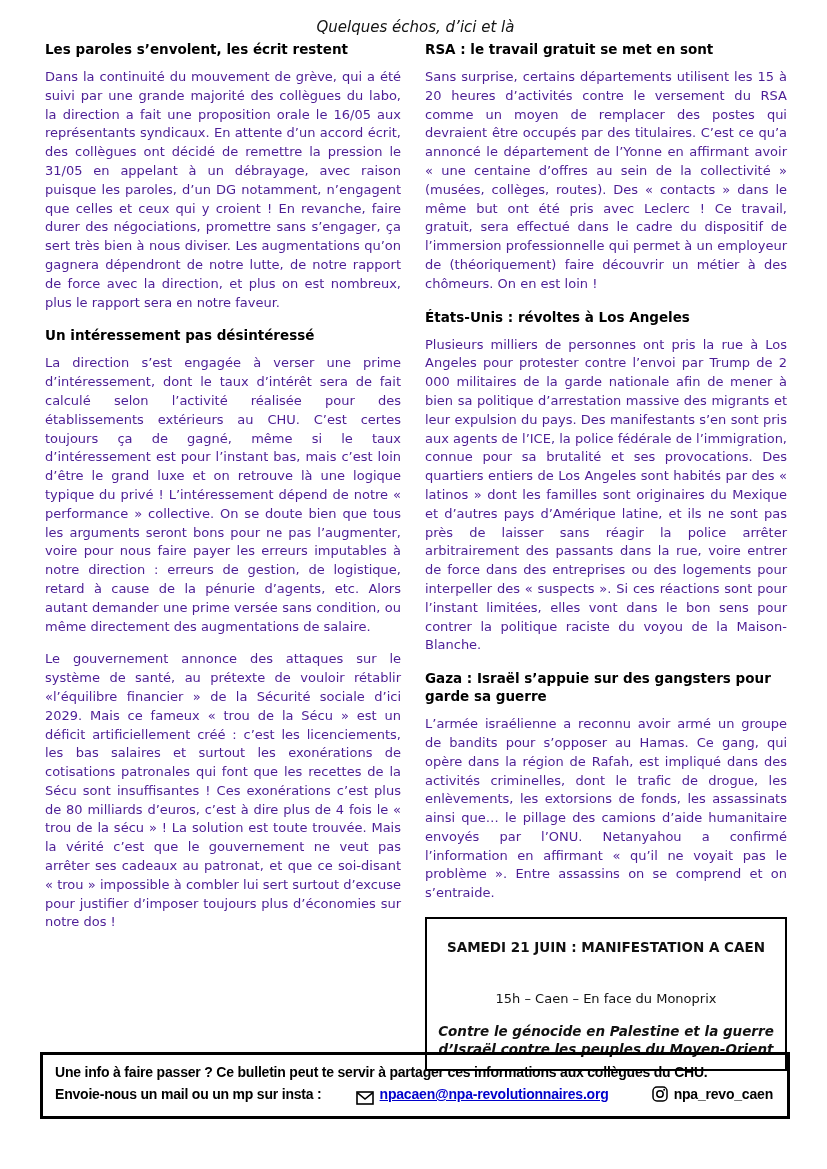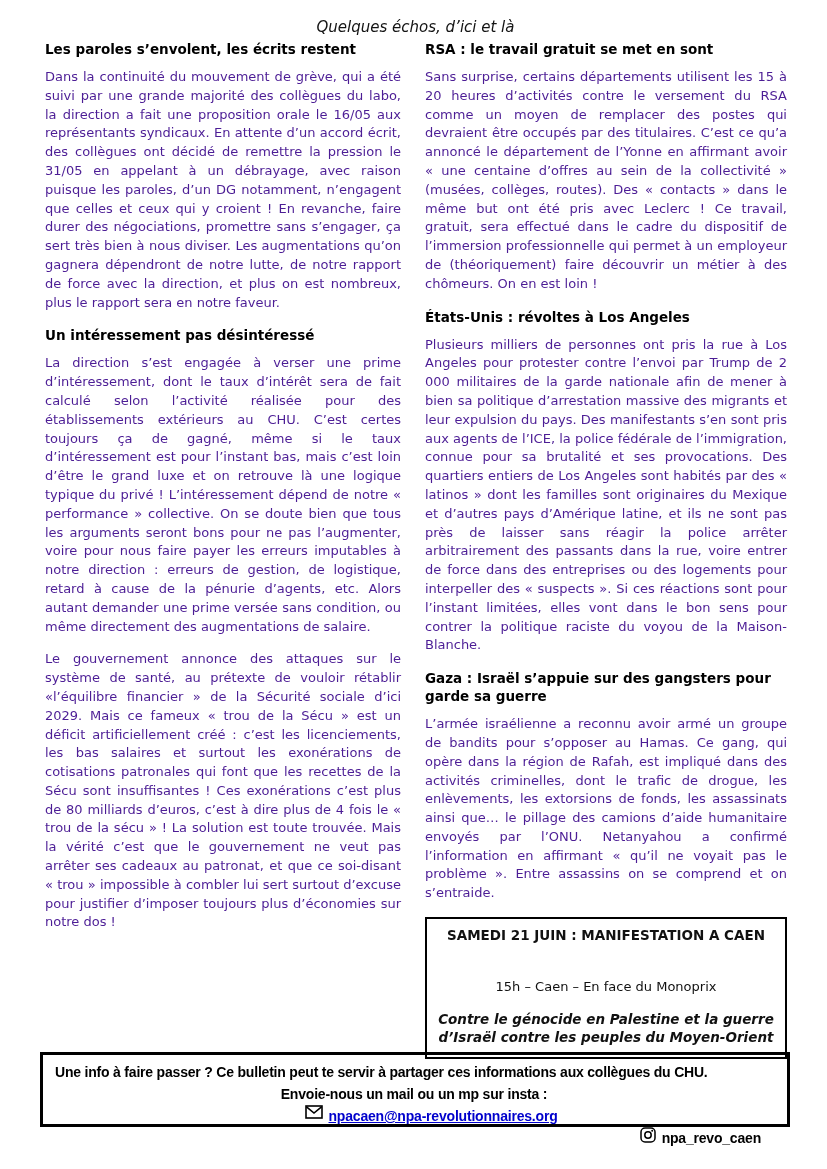--- a/index.html
+++ b/index.html
@@ -39,21 +39,21 @@
     color: #000;
   }
   .section p {
     font-size: 13px;
     line-height: 18.8px;
     text-align: justify;
     color: #4c1d95;
   }
   .event-box {
     border: 2px solid #000;
-    padding: 7px 10px 11px 10px;
+    padding: 19px 10px 11px 10px;
     text-align: center;
     margin-top: 4px;
   }
   .event-box .ev-title {
     font-size: 13.5px;
     font-weight: bold;
     line-height: 18px;
   }
   .event-box .ev-when {
     font-size: 13px;
@@ -64,37 +64,36 @@
   .event-box .ev-slogan {
     font-size: 13.5px;
     font-weight: bold;
     line-height: 18px;
     font-style: italic;
   }
   .footer-box {
     position: absolute;
     left: 40px; right: 37px;
     top: 1052px;
-    height: 75px;
+    height: 67px;
     border: 3px solid #000;
     padding: 6px 14px 0 12px;
     font-family: "Liberation Sans", sans-serif;
     font-weight: bold;
     font-size: 14px;
     letter-spacing: -0.2px;
     line-height: 22px;
     color: #000;
   }
   .footer-line2 {
     display: flex;
     align-items: center;
-    flex-direction: column;
   }
-  .mail-group { display: flex; align-items: flex-start; margin-left: 34px; }
-  .insta-group { display: flex; align-items: flex-start; margin-left: auto; margin-right: 12px; }
+  .mail-group { display: flex; align-items: flex-end; margin-left: 34px; }
+  .insta-group { display: flex; align-items: center; margin-left: auto; margin-right: 0; }
   .icon { display: inline-flex; align-items: center; justify-content: center; }
   .envelope-icon { margin-right: 6px; }
   .instagram-icon { margin-right: 6px; }
   a.email-link {
     color: #0000cc;
     text-decoration: underline;
     font-family: "Liberation Sans", sans-serif;
     font-weight: bold;
   }
 </style>
@@ -102,21 +101,21 @@
 <body>
 
 <div class="page">
 
   <div class="doc-title">Quelques échos, d’ici et là</div>
 
   <div class="columns">
 
     <div class="col col-left">
       <div class="section">
-        <h2>Les paroles s’envolent, les écrits restent</h2>
+        <h2>Les paroles s’envolent, les écrit restent</h2>
         <p>Dans la continuité du mouvement de grève, qui a été suivi par une grande majorité des collègues du labo, la direction a fait une proposition orale le 16/05 aux représentants syndicaux. En attente d’un accord écrit, des collègues ont décidé de remettre la pression le 31/05 en appelant à un débrayage, avec raison puisque les paroles, d’un DG notamment, n’engagent que celles et ceux qui y croient ! En revanche, faire durer des négociations, promettre sans s’engager, ça sert très bien à nous diviser. Les augmentations qu’on gagnera dépendront de notre lutte, de notre rapport de force avec la direction, et plus on est nombreux, plus le rapport sera en notre faveur.</p>
       </div>
       <div class="section">
         <h2>Un intéressement pas désintéressé</h2>
         <p>La direction s’est engagée à verser une prime d’intéressement, dont le taux d’intérêt sera de fait calculé selon l’activité réalisée pour des établissements extérieurs au CHU. C’est certes toujours ça de gagné, même si le taux d’intéressement est pour l’instant bas, mais c’est loin d’être le grand luxe et on retrouve là une logique typique du privé ! L’intéressement dépend de notre « performance » collective. On se doute bien que tous les arguments seront bons pour ne pas l’augmenter, voire pour nous faire payer les erreurs imputables à notre direction : erreurs de gestion, de logistique, retard à cause de la pénurie d’agents, etc. Alors autant demander une prime versée sans condition, ou même directement des augmentations de salaire.</p>
       </div>
       <div class="section">
         <p>Le gouvernement annonce des attaques sur le système de santé, au prétexte de vouloir rétablir «l’équilibre financier » de la Sécurité sociale d’ici 2029. Mais ce fameux « trou de la Sécu » est un déficit artificiellement créé : c’est les licenciements, les bas salaires et surtout les exonérations de cotisations patronales qui font que les recettes de la Sécu sont insuffisantes ! Ces exonérations c’est plus de 80 milliards d’euros, c’est à dire plus de 4 fois le « trou de la sécu » ! La solution est toute trouvée. Mais la vérité c’est que le gouvernement ne veut pas arrêter ses cadeaux au patronat, et que ce soi-disant « trou » impossible à combler lui sert surtout d’excuse pour justifier d’imposer toujours plus d’économies sur notre dos !</p>
       </div>
     </div>

